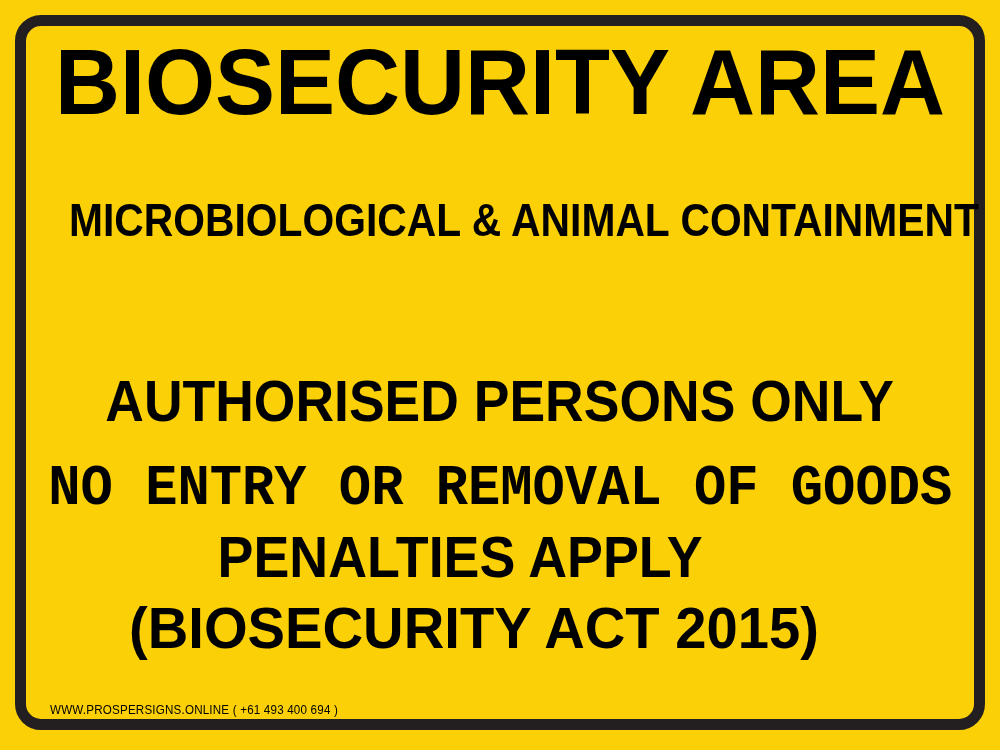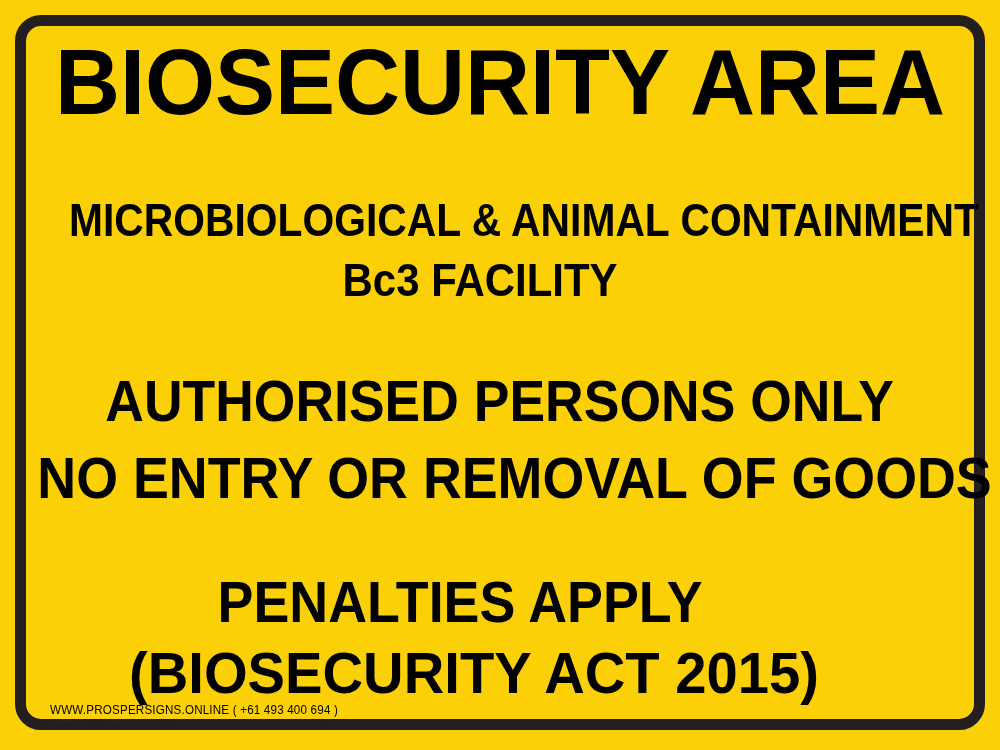--- a/index.html
+++ b/index.html
@@ -78,27 +78,27 @@
   #subhead .line.l2 .cond { transform: scaleX(0.90); }
 
   #warning {
     position: absolute;
     left: 0;
     top: 372px;
     width: 1000px;
   }
   #warning .line { font-size: 58px; }
   #warning .line.l1 .cond { transform: scaleX(0.86); }
-  #warning .line.l2 { margin-top: 19px; }
+  #warning .line.l2 { margin-top: 30px; font-family: Liberation Mono, monospace; }
   #warning .line.l2 .cond { transform: scaleX(0.855); }
 
   #penalties {
     position: absolute;
     left: 0;
-    top: 574px;
+    top: 529px;
     width: 920px;
   }
   #penalties .line { font-size: 57px; }
   #penalties .line.l1 .cond { transform: scaleX(0.88); }
   #penalties .line.l2 { margin-top: 14px; margin-left: 28px; }
   #penalties .line.l2 .cond { transform: scaleX(0.88); }
 
   #footer {
     position: absolute;
     left: 50px;
@@ -120,23 +120,20 @@
   <div class="content">
 
     <div id="title" class="line">
       <span class="cond" style="transform: scaleX(0.978123); display: inline-block;">BIOSECURITY AREA</span>
     </div>
 
     <div id="subhead">
       <div class="line l1">
         <span class="cond" style="transform: scaleX(0.868424); display: inline-block;">MICROBIOLOGICAL &amp; ANIMAL CONTAINMENT</span>
       </div>
-      <div class="line l2">
-        <span class="cond" style="transform: scaleX(0.892359); display: inline-block;">Bc3 FACILITY</span>
-      </div>
     </div>
 
     <div id="warning">
       <div class="line l1">
         <span class="cond" style="transform: scaleX(0.922207); display: inline-block;">AUTHORISED PERSONS ONLY</span>
       </div>
       <div class="line l2">
         <span class="cond" style="transform: scaleX(0.927508); display: inline-block;">NO ENTRY OR REMOVAL OF GOODS</span>
       </div>
     </div>

